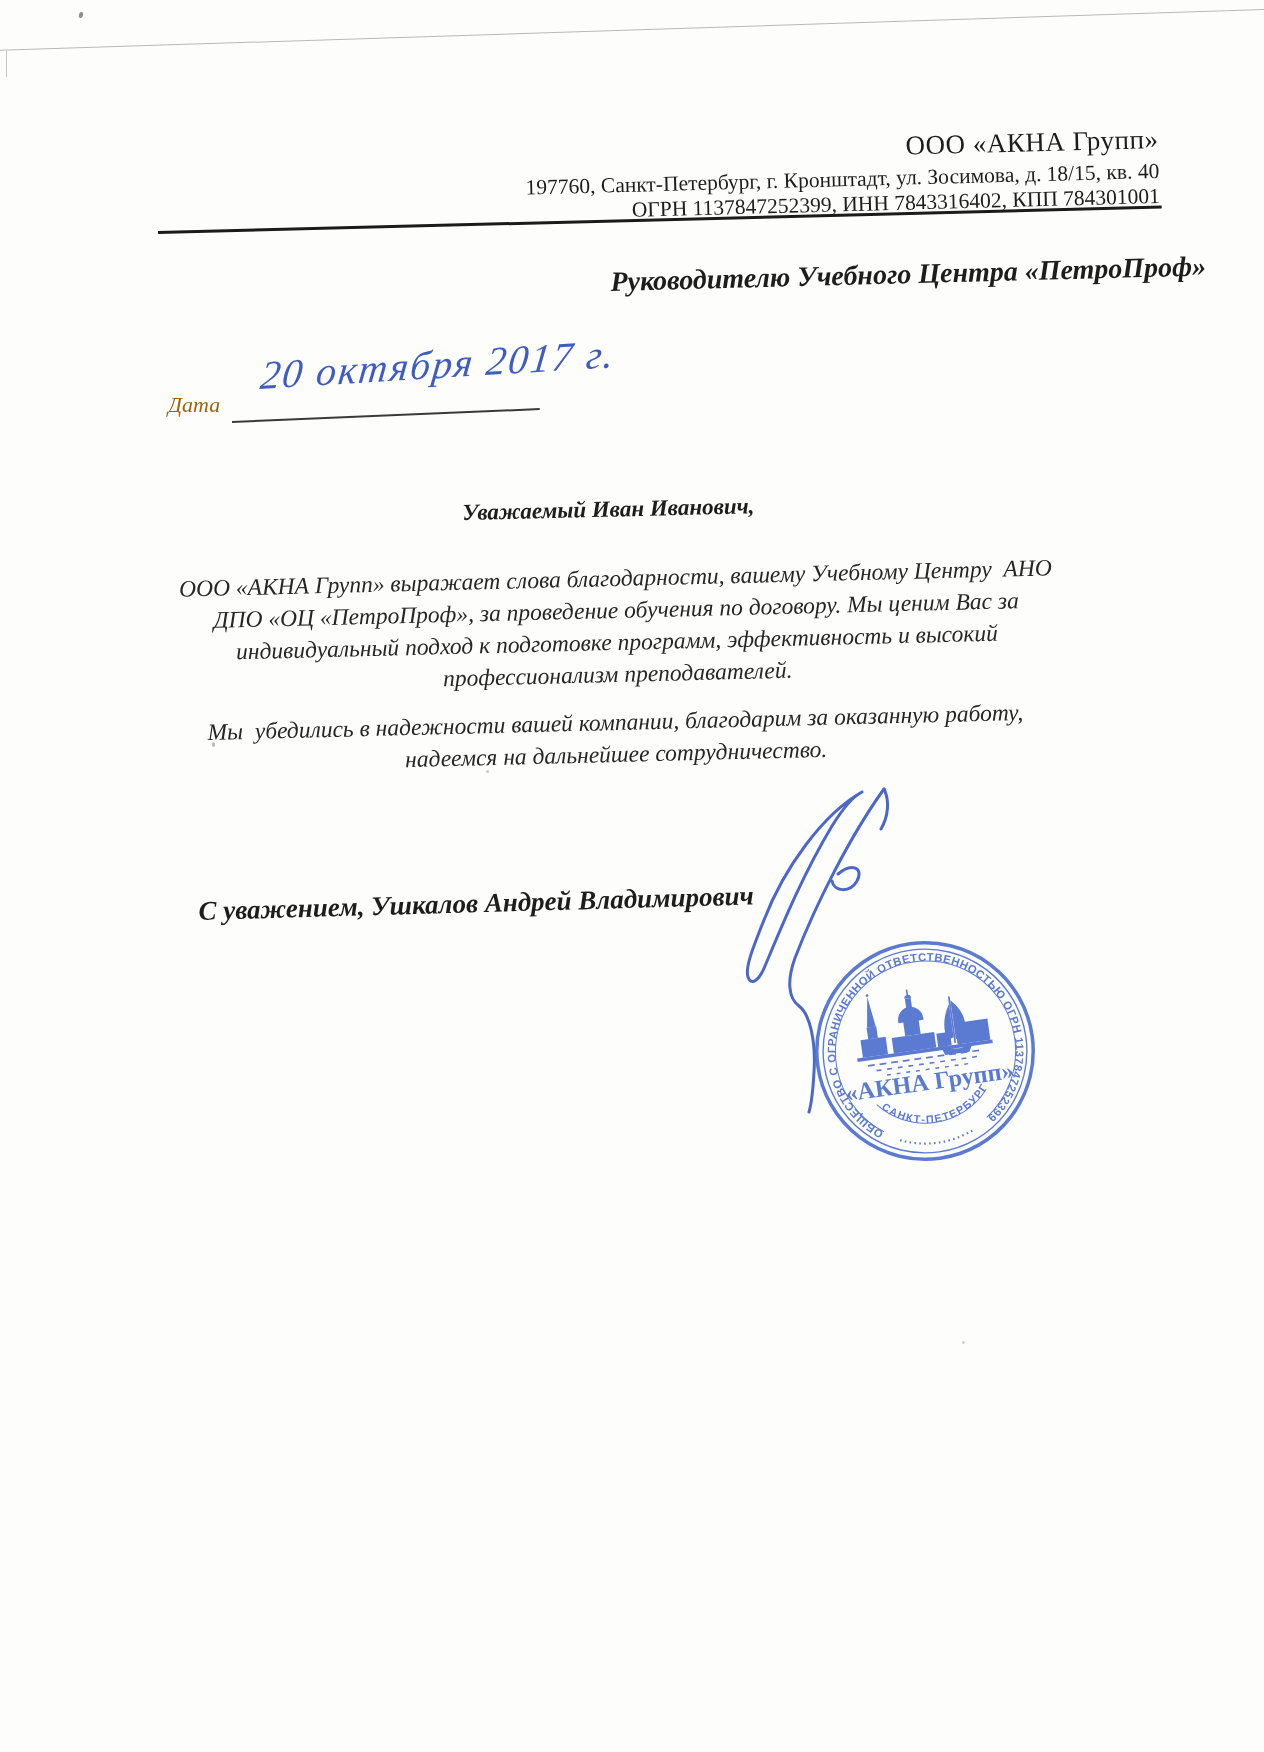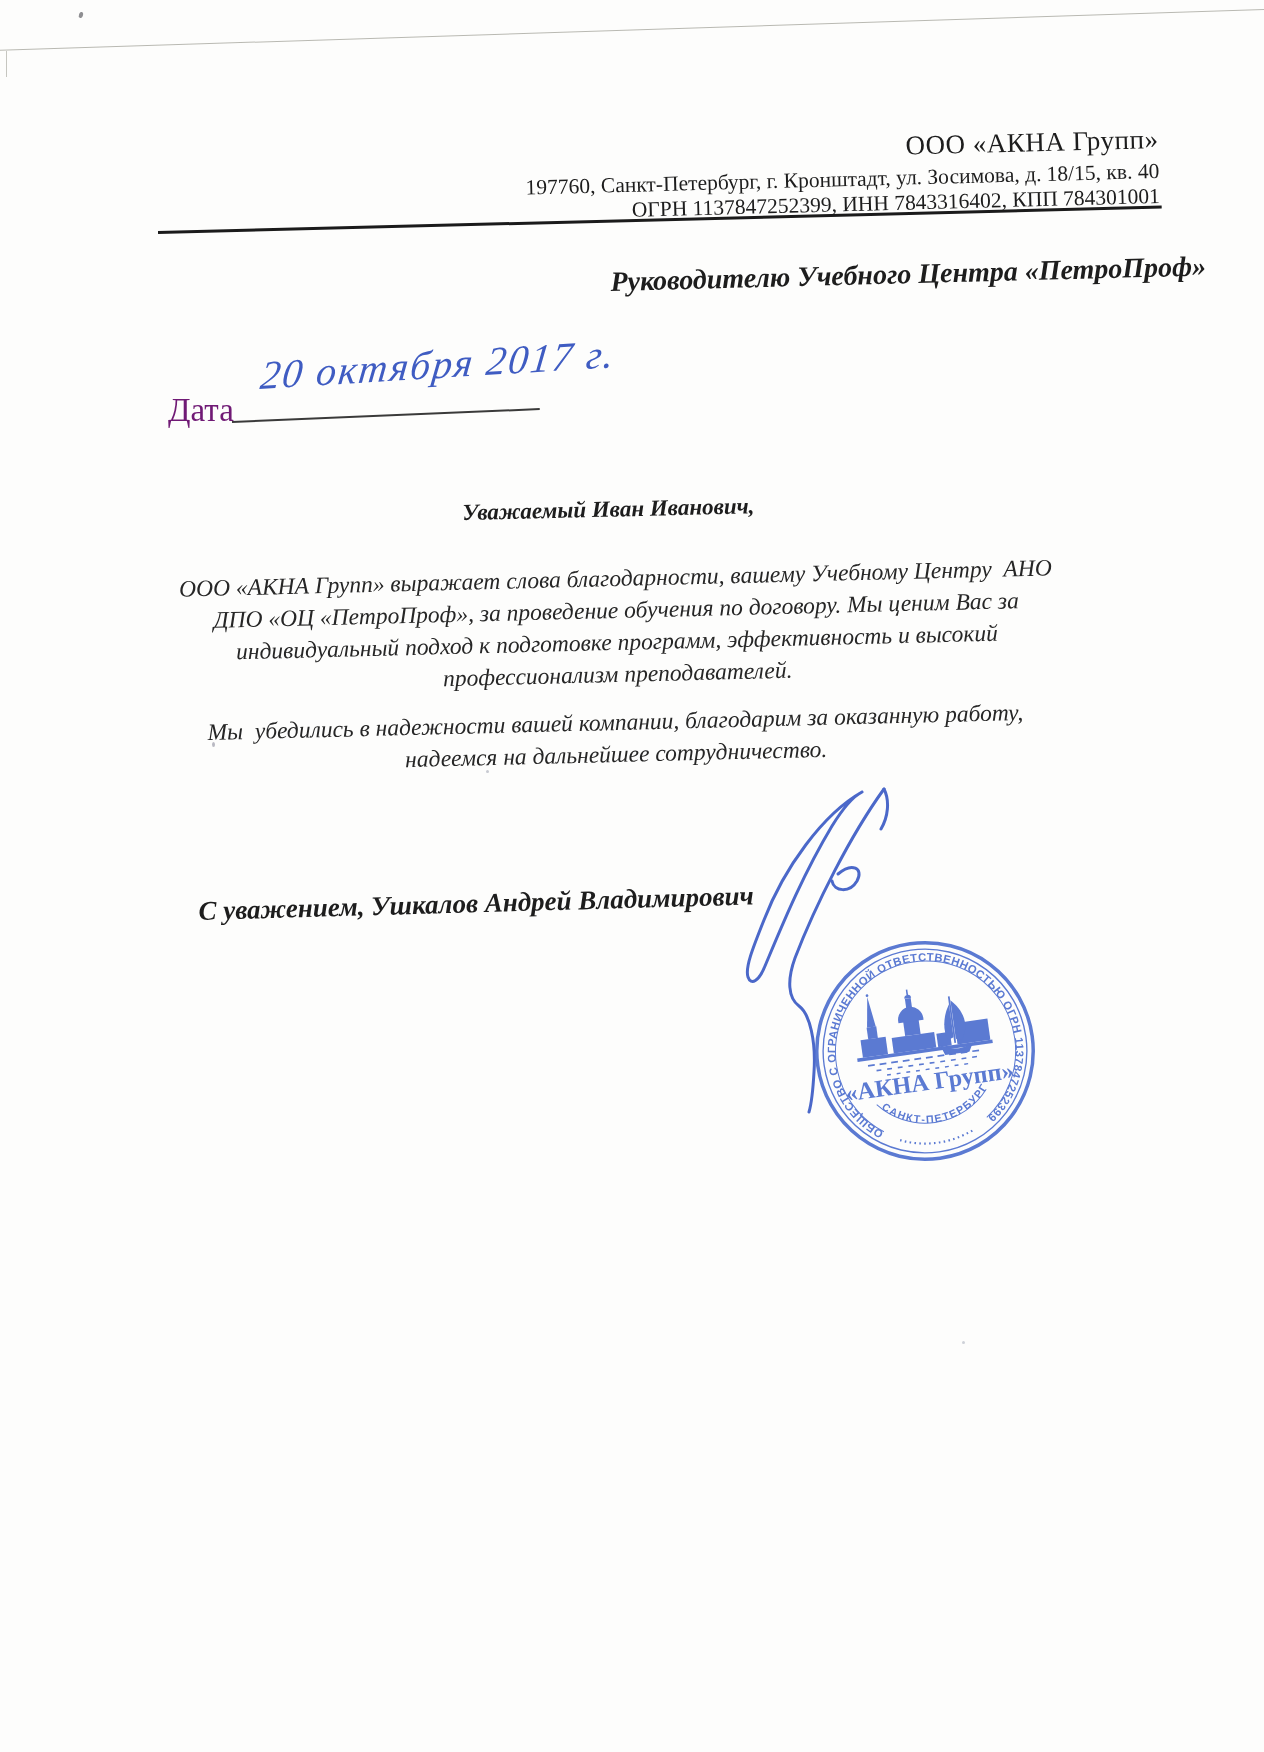--- a/index.html
+++ b/index.html
@@ -43,21 +43,21 @@
   }
 
   .addressee{
     position:absolute;left:610px;top:266px;
     font-size:28px;font-weight:bold;font-style:italic;
     white-space:nowrap;
     transform:rotate(-1.5deg);transform-origin:left top;
   }
 
   .date-row{position:absolute;left:168px;top:392px;}
-  .date-label{font-size:33px;color:#701a75;}
+  .date-label{font-size:22px;font-style:italic;color:#a16207;}
   .handwritten-date{
     position:absolute;left:258px;top:352px;width:420px;
     font-size:40px;font-style:italic;
     color:#3f5cc2;
     letter-spacing:2px;white-space:nowrap;
     transform:rotate(-3.5deg) skewX(-10deg);transform-origin:left bottom;
   }
   .date-underline{
     position:absolute;left:232px;top:421px;width:308px;height:1.6px;
     background:#3a3a3a;

